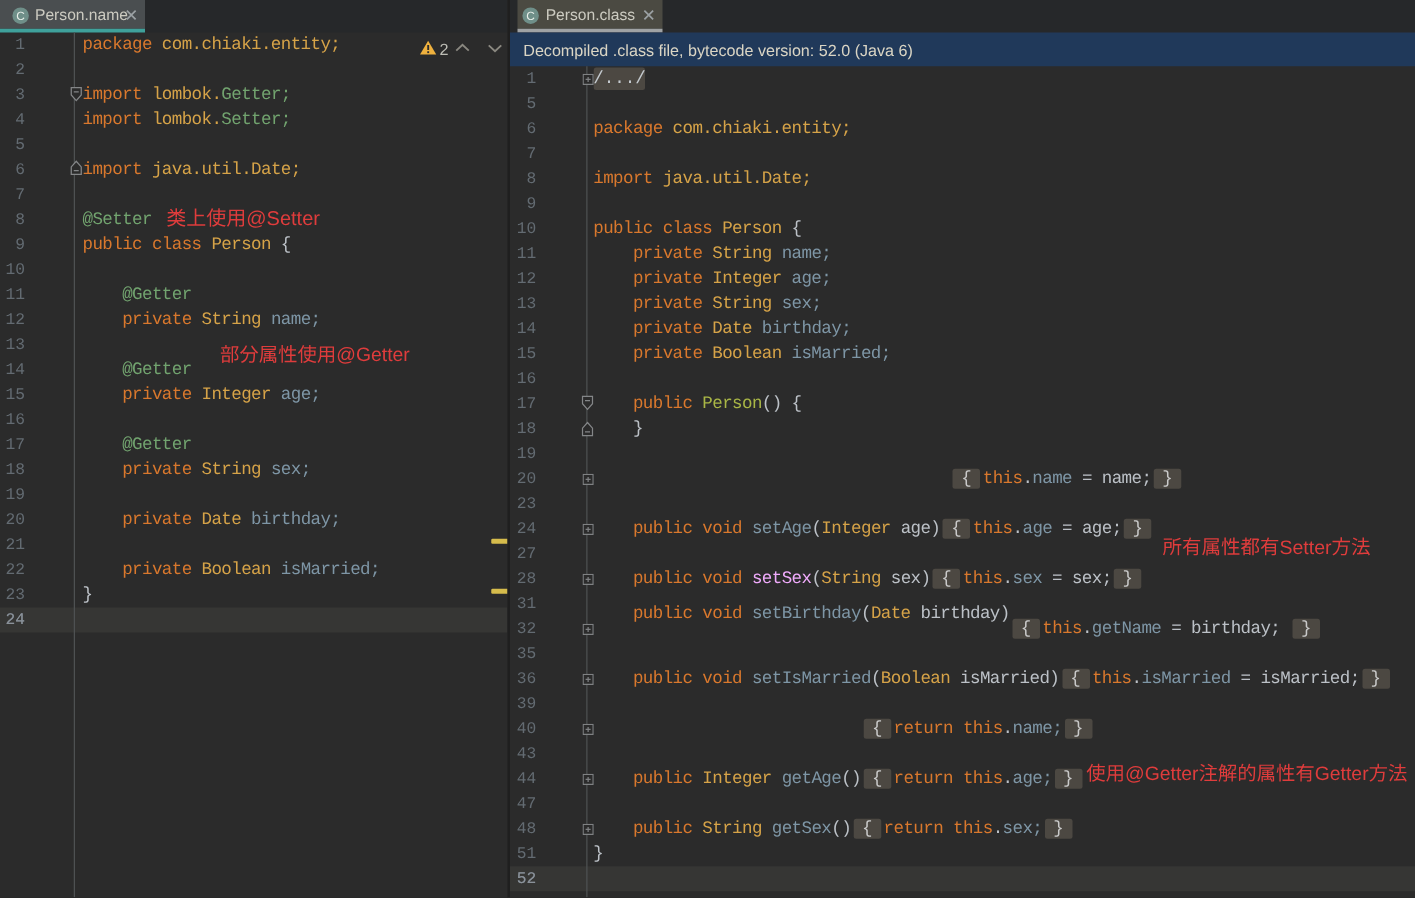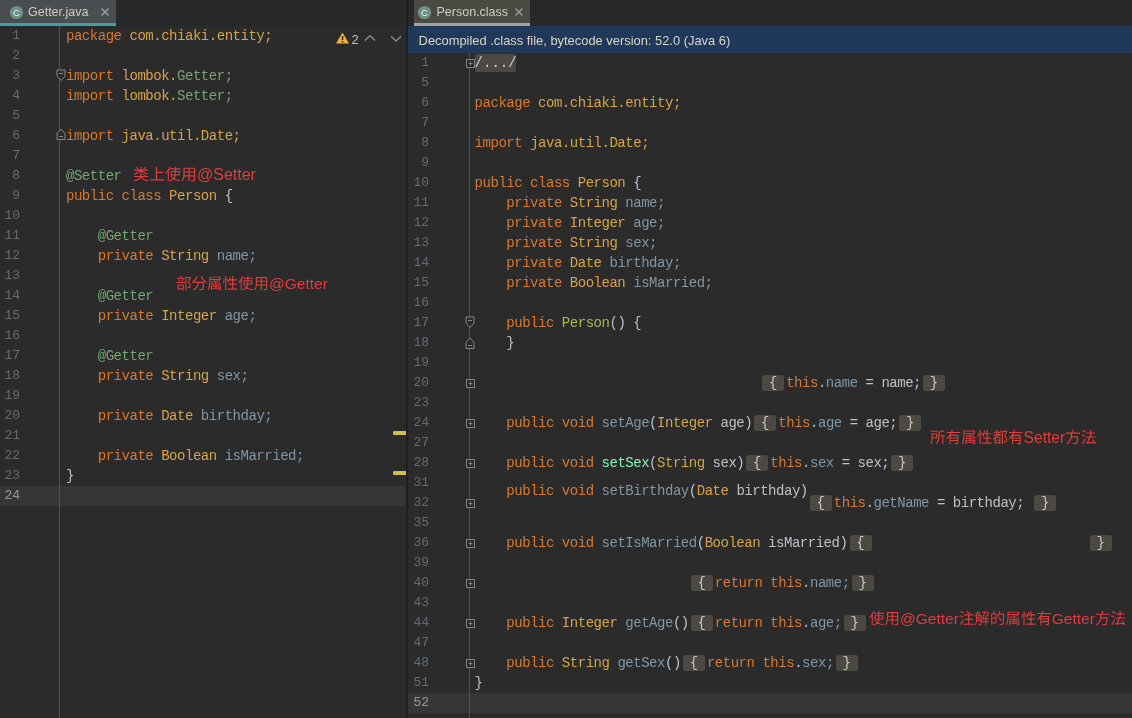--- a/index.html
+++ b/index.html
@@ -12,21 +12,21 @@
 svg.red{position:absolute;overflow:visible}
 </style></head><body>
 <div class="pane" style="left:0;width:406px;background:#2B2B2B">
 <div class="abs" style="left:0;top:0;width:406px;height:26px;background:#26282A"></div>
 <div class="abs" style="left:0;top:0;width:116px;height:23px;background:#4A4E50"></div>
 <div class="abs" style="left:0;top:23px;width:116px;height:3px;background:#3FA19B"></div>
 <svg class="abs" style="left:9px;top:5px" width="15" height="15">
       <circle cx="7.5" cy="7.5" r="6.6" fill="#6F8F89"></circle>
       <text x="7.5" y="11" text-anchor="middle" font-size="9.5" fill="#E8EFEA" font-family="Liberation Sans">C</text>
     </svg>
-<div class="abs tabtxt" style="left:28px;top:4.5px">Getter.java</div>
+<div class="abs tabtxt" style="left:28px;top:4.5px">Person.name</div>
 <svg class="abs" style="left:100px;top:7px" width="10" height="10">
       <path d="M1.5,1.5 L8.5,8.5 M8.5,1.5 L1.5,8.5" stroke="#9BA1A4" stroke-width="1.4"></path>
     </svg>
 <div class="abs" style="left:0;top:486px;width:406px;height:20px;background:#363634"></div>
 <div class="abs" style="left:59px;top:26px;width:1px;height:692px;background:#4E5152"></div>
 <div class="gut" style="left:0;top:26px;width:20px">1
 2
 3
 4
 5
@@ -151,30 +151,31 @@
 <div class="code" style="left:66.6px;top:333px">    }</div>
 <div class="code" style="left:66.6px;top:673px">}</div>
 <div class="chip" style="left:66.6px;top:54px;width:41px;height:18px;line-height:18px;color:#C5CBD0">/.../</div>
 <div class="chip" style="left:354.2px;top:375px;width:22px">{</div>
 <div class="code" style="left:378.2px;top:373px"><span style="color:#D9782D">this</span>.<span style="color:#7E96A6">name</span> = name;</div>
 <div class="chip" style="left:515.0px;top:375px;width:22px">}</div>
 <div class="code" style="left:66.6px;top:413px">    <span style="color:#D9782D">public void </span><span style="color:#7E96A6">setAge</span>(<span style="color:#D6A348">Integer </span>age)</div>
 <div class="chip" style="left:346.3px;top:415px;width:22px">{</div>
 <div class="code" style="left:370.3px;top:413px"><span style="color:#D9782D">this</span>.<span style="color:#7E96A6">age</span> = age;</div>
 <div class="chip" style="left:491.2px;top:415px;width:22px">}</div>
-<div class="code" style="left:66.6px;top:453px">    <span style="color:#D9782D">public void </span><span style="color:#86efac">setSex</span>(<span style="color:#D6A348">String </span>sex)</div>
+<div class="code" style="left:66.6px;top:453px">    <span style="color:#D9782D">public void </span><span style="color:#f0abfc">setSex</span>(<span style="color:#D6A348">String </span>sex)</div>
 <div class="chip" style="left:338.3px;top:455px;width:22px">{</div>
 <div class="code" style="left:362.3px;top:453px"><span style="color:#D9782D">this</span>.<span style="color:#7E96A6">sex</span> = sex;</div>
 <div class="chip" style="left:483.3px;top:455px;width:22px">}</div>
 <div class="code" style="left:66.6px;top:481px">    <span style="color:#D9782D">public void </span><span style="color:#7E96A6">setBirthday</span>(<span style="color:#D6A348">Date </span>birthday)</div>
 <div class="chip" style="left:401.8px;top:495px;width:22px">{</div>
 <div class="code" style="left:425.8px;top:493px"><span style="color:#D9782D">this</span>.<span style="color:#7E96A6">getName</span> = birthday;</div>
 <div class="chip" style="left:626.1px;top:495px;width:22px">}</div>
 <div class="code" style="left:66.6px;top:533px">    <span style="color:#D9782D">public void </span><span style="color:#7E96A6">setIsMarried</span>(<span style="color:#D6A348">Boolean </span>isMarried)</div>
 <div class="chip" style="left:441.5px;top:535px;width:22px">{</div>
+<div class="code" style="left:465.5px;top:533px"><span style="color:#D9782D">this</span>.<span style="color:#7E96A6">isMarried</span> = isMarried;</div>
 <div class="chip" style="left:681.6px;top:535px;width:22px">}</div>
 <div class="chip" style="left:282.8px;top:575px;width:22px">{</div>
 <div class="code" style="left:306.8px;top:573px"><span style="color:#D9782D">return </span><span style="color:#D9782D">this</span>.<span style="color:#7E96A6">name</span><span style="color:#7E96A6">;</span></div>
 <div class="chip" style="left:443.7px;top:575px;width:22px">}</div>
 <div class="code" style="left:66.6px;top:613px">    <span style="color:#D9782D">public </span><span style="color:#D6A348">Integer </span><span style="color:#7E96A6">getAge</span>()</div>
 <div class="chip" style="left:282.8px;top:615px;width:22px">{</div>
 <div class="code" style="left:306.8px;top:613px"><span style="color:#D9782D">return </span><span style="color:#D9782D">this</span>.<span style="color:#7E96A6">age</span><span style="color:#7E96A6">;</span></div>
 <div class="chip" style="left:435.7px;top:615px;width:22px">}</div>
 <div class="code" style="left:66.6px;top:653px">    <span style="color:#D9782D">public </span><span style="color:#D6A348">String </span><span style="color:#7E96A6">getSex</span>()</div>
 <div class="chip" style="left:274.9px;top:655px;width:22px">{</div>

